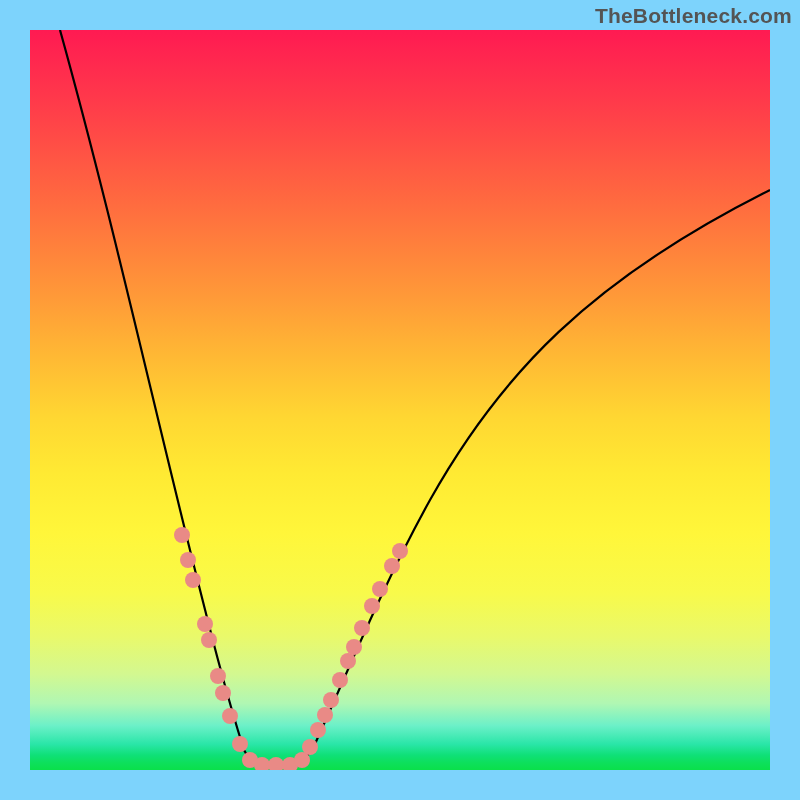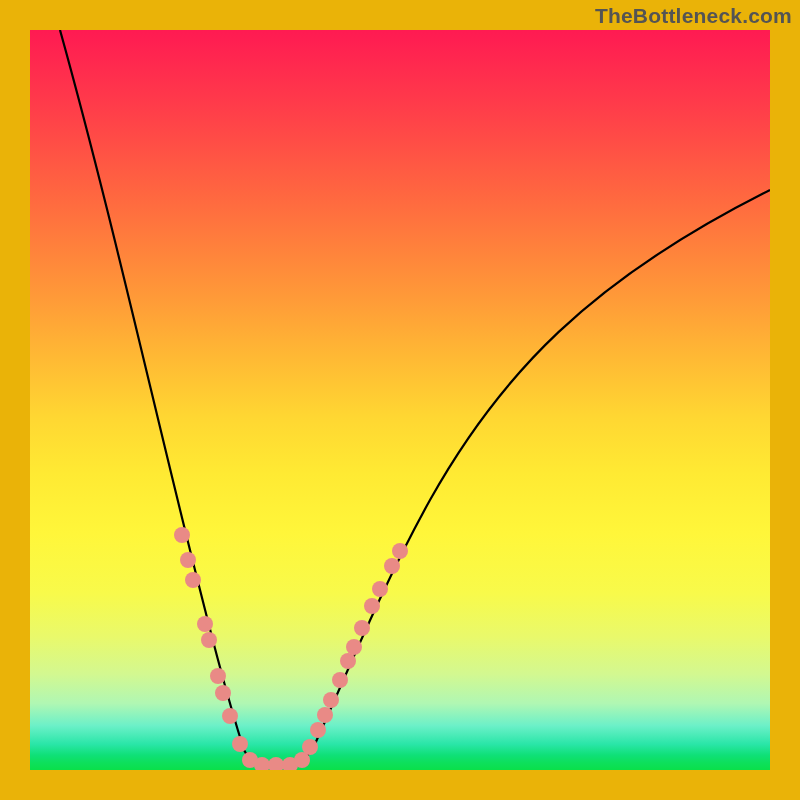--- a/index.html
+++ b/index.html
@@ -1,21 +1,21 @@
 <!DOCTYPE html>
 <html><head>
 <meta charset="utf-8">
 <style>
   * { margin: 0; padding: 0; box-sizing: border-box; }
   body { width: 800px; height: 800px; overflow: hidden; background: #000; position: relative; }
   .frame {
     position: absolute;
     left: 0; top: 0;
     width: 800px; height: 800px;
-    background: #eab308;
+    background: #7dd3fc;
     padding-left: 10px;
   }
   .plot-area {
     position: absolute;
     left: 30px; top: 30px;
     width: 740px; height: 740px;
     background: linear-gradient(to bottom,
       #ff1a52 0%,
       #ff3b4a 10%,
       #ff6640 22%,

